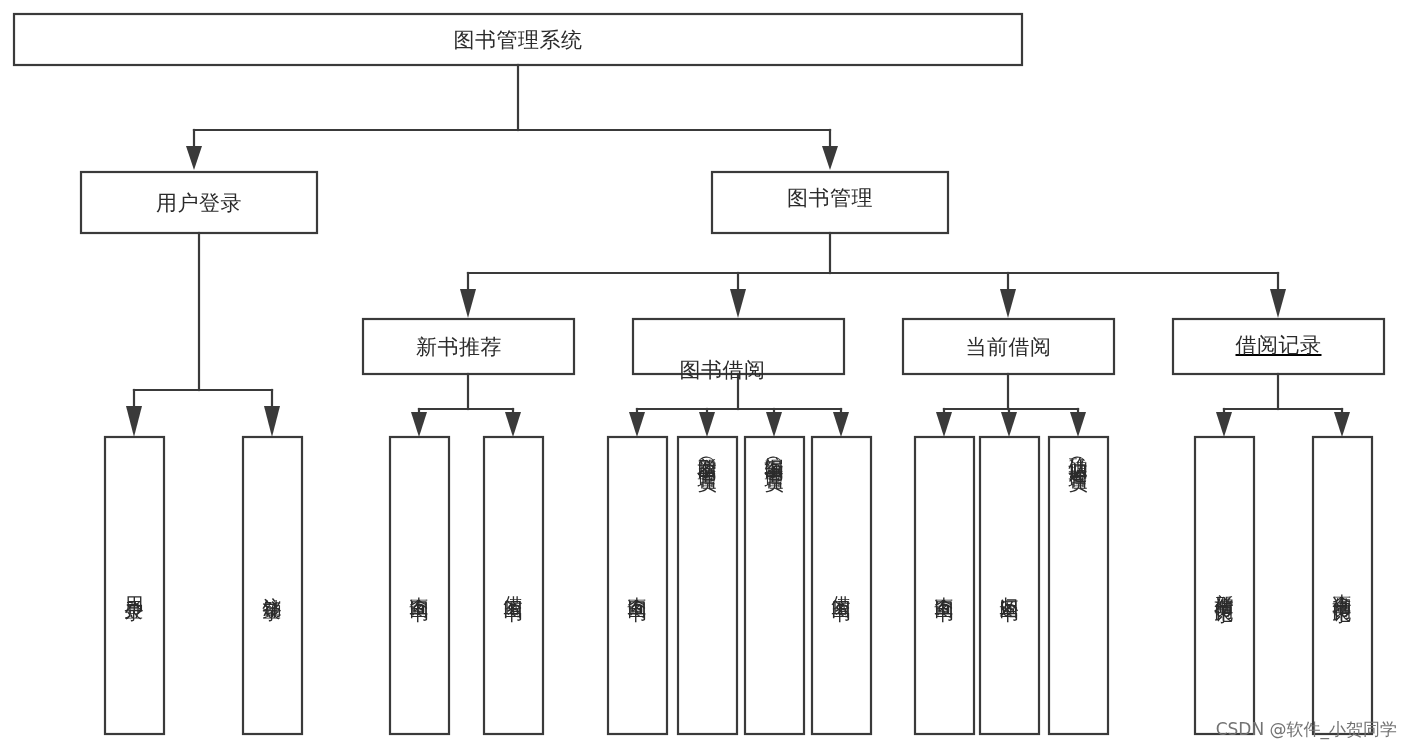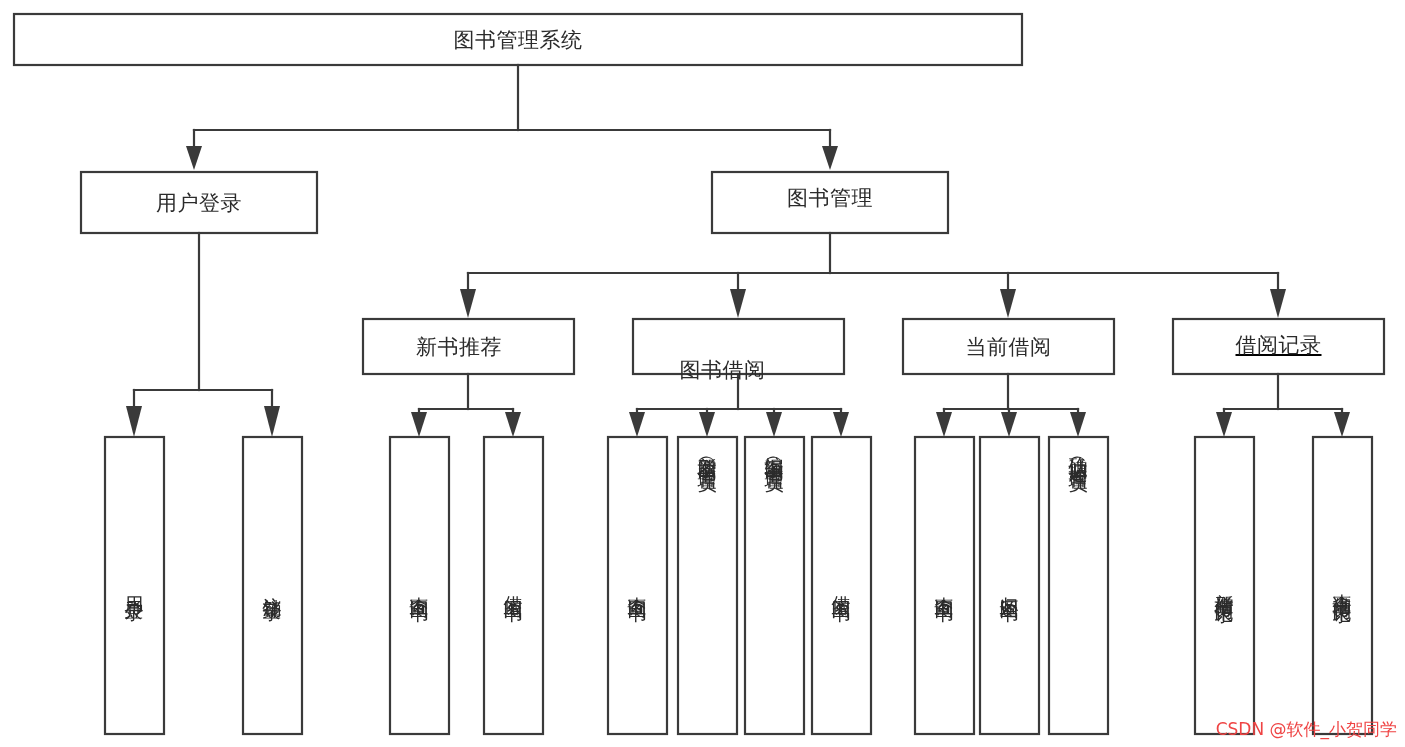--- a/index.html
+++ b/index.html
@@ -72,21 +72,21 @@
     color: #2b2b2b;
     white-space: nowrap;
     letter-spacing: 0.5px;
   }
   .watermark {
     position: absolute;
     right: 8px;
     bottom: 6px;
     font-family: "DejaVu Sans", "Liberation Sans", sans-serif;
     font-size: 17px;
-    color: #ef4444;
+    color: #737373;
     white-space: nowrap;
     pointer-events: none;
   }
 </style>
 </head>
 <body>
 
 <div id="diagram-root">
 
   <svg class="diagram-canvas" viewBox="0 0 1405 747">

